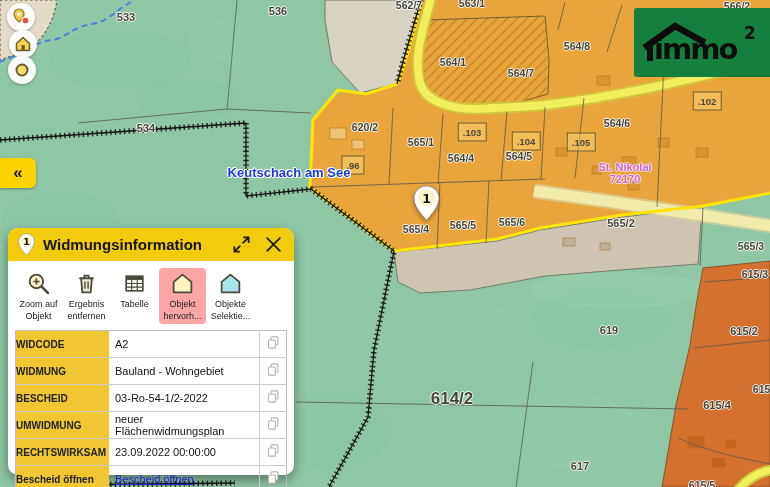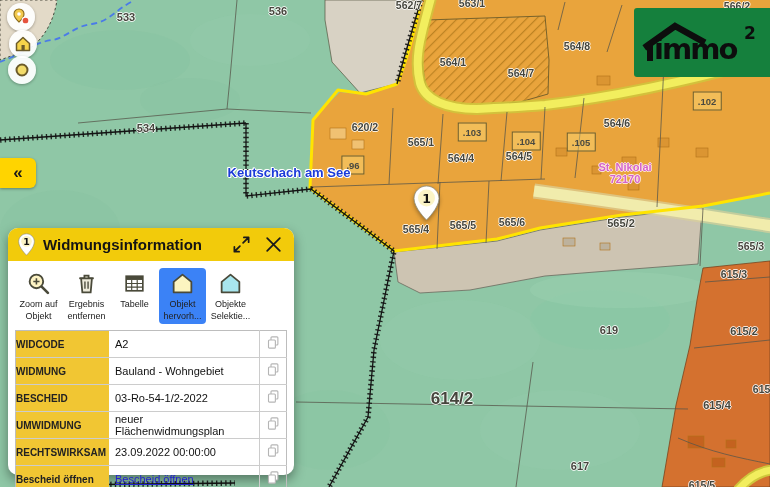--- a/index.html
+++ b/index.html
@@ -37,21 +37,21 @@
   .panel{position:absolute;left:8px;top:228px;width:286px;height:247px;background:#fff;border-radius:10px;
     box-shadow:0 5px 12px rgba(0,0,0,.4);}
   .panel-header{height:33px;background:#F2CB0B;border-radius:10px 10px 0 0;display:flex;align-items:center;
     padding:0 9px 0 10px;gap:8px;}
   .panel-title{flex:1;font-size:15px;font-weight:700;color:#141414;}
   .hbtn{width:24px;height:24px;display:flex;align-items:center;justify-content:center;cursor:pointer;}
   .toolbar{display:flex;gap:1px;padding:7px 3px 3px 7px;}
   .tool{width:45px;padding:3px 1px 2px;border-radius:4px;display:flex;flex-direction:column;align-items:center;
     font-size:9px;line-height:12px;text-align:center;color:#222;cursor:pointer;}
   .tool svg{width:25px;height:25px;margin-bottom:2px;}
-  .tool.active{background:#3b82f6;}
+  .tool.active{background:#fca5a5;}
   table.info{border-collapse:collapse;margin:3px 6px 0 7px;width:272px;border:1px solid #BDBDBD;}
   table.info td{height:24px;}
   table.info tr + tr td{border-top:1px solid #CCC;}
   td.lcell{width:82px;background:#F1C633;font-size:10px;font-weight:700;color:#222;padding:0 3px 0 0;}
   td.vcell{font-size:11px;color:#111;padding:0 6px;}
   td.vcell a{color:#2222CC;}
   td.ccell{width:24px;border-left:1px solid #CCC;text-align:center;cursor:pointer;}
 </style>
 </head>
 <body>
@@ -148,21 +148,21 @@
   <div class="plabel" style="left:617px;top:123px">564/6</div>
   <div class="plabel" style="left:365px;top:127px">620/2</div>
   <div class="plabel" style="left:421px;top:142px">565/1</div>
   <div class="plabel" style="left:461px;top:158px">564/4</div>
   <div class="plabel" style="left:519px;top:156px">564/5</div>
   <div class="plabel" style="left:416px;top:229px">565/4</div>
   <div class="plabel" style="left:463px;top:225px">565/5</div>
   <div class="plabel" style="left:512px;top:222px">565/6</div>
   <div class="plabel" style="left:621px;top:223px;font-size:11px">565/2</div>
   <div class="plabel" style="left:751px;top:246px">565/3</div>
-  <div class="plabel" style="left:734px;top:274px">615/3</div>
+  <div class="plabel" style="left:755px;top:274px">615/3</div>
   <div class="plabel" style="left:609px;top:330px;font-size:11px">619</div>
   <div class="plabel" style="left:744px;top:331px;font-size:11px">615/2</div>
   <div class="plabel" style="left:452px;top:399px;font-size:17px">614/2</div>
   <div class="plabel" style="left:717px;top:405px;font-size:11px">615/4</div>
   <div class="plabel" style="left:580px;top:466px;font-size:11px">617</div>
   <div class="plabel" style="left:702px;top:485px">615/5</div>
   <div class="plabel" style="left:766px;top:389px">615/1</div>
 
   <div class="boxlabel" style="left:353px;top:165px">.96</div>
   <div class="boxlabel" style="left:472px;top:132px">.103</div>

